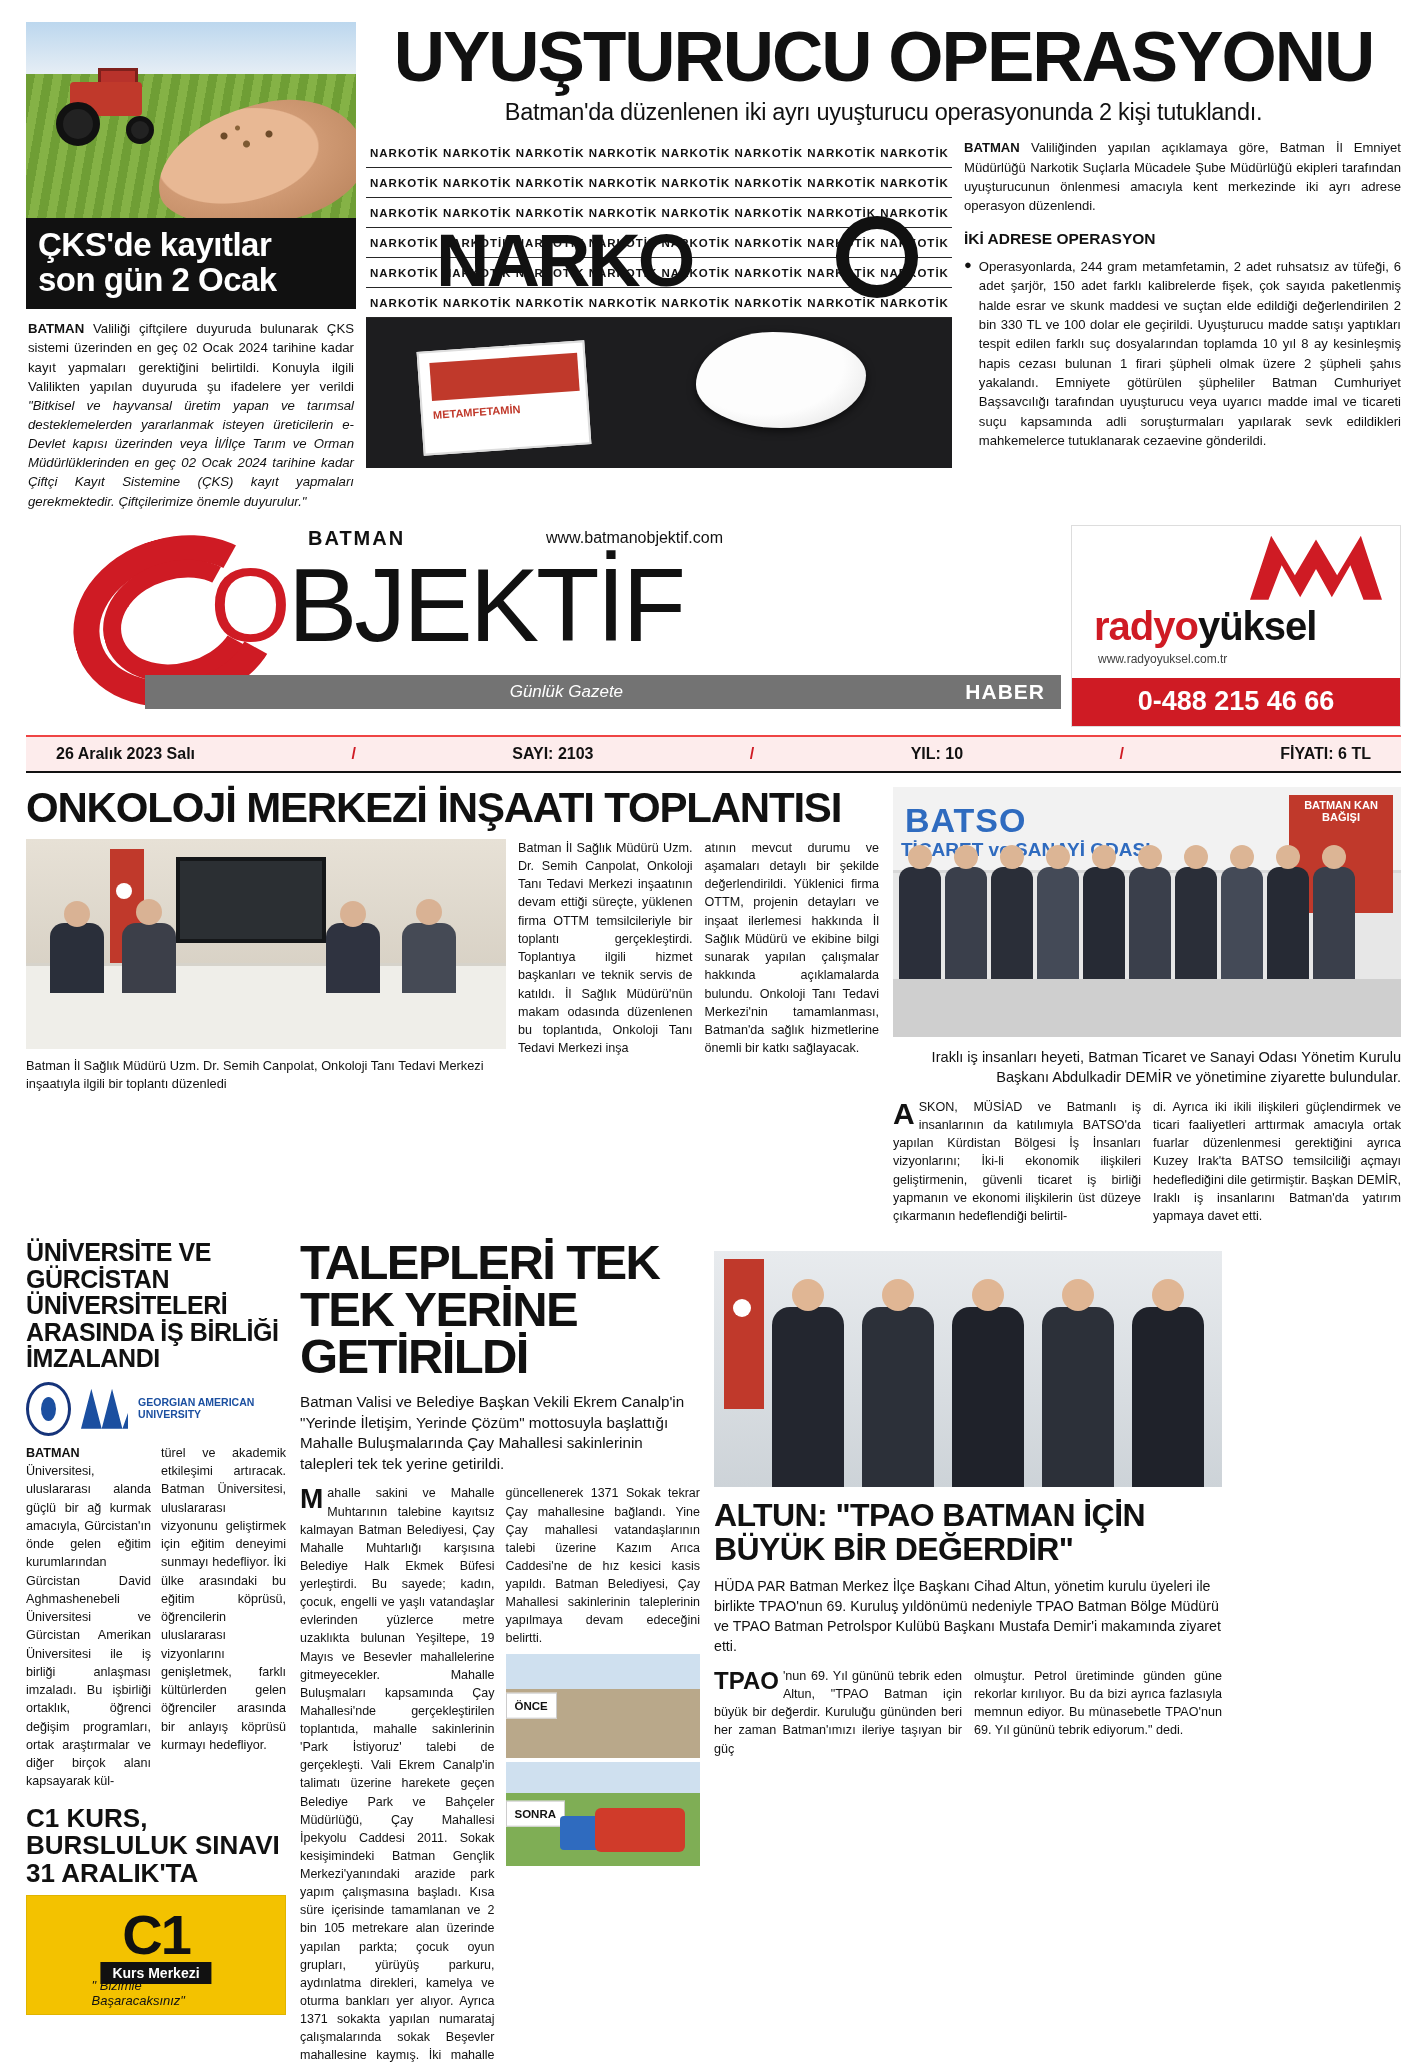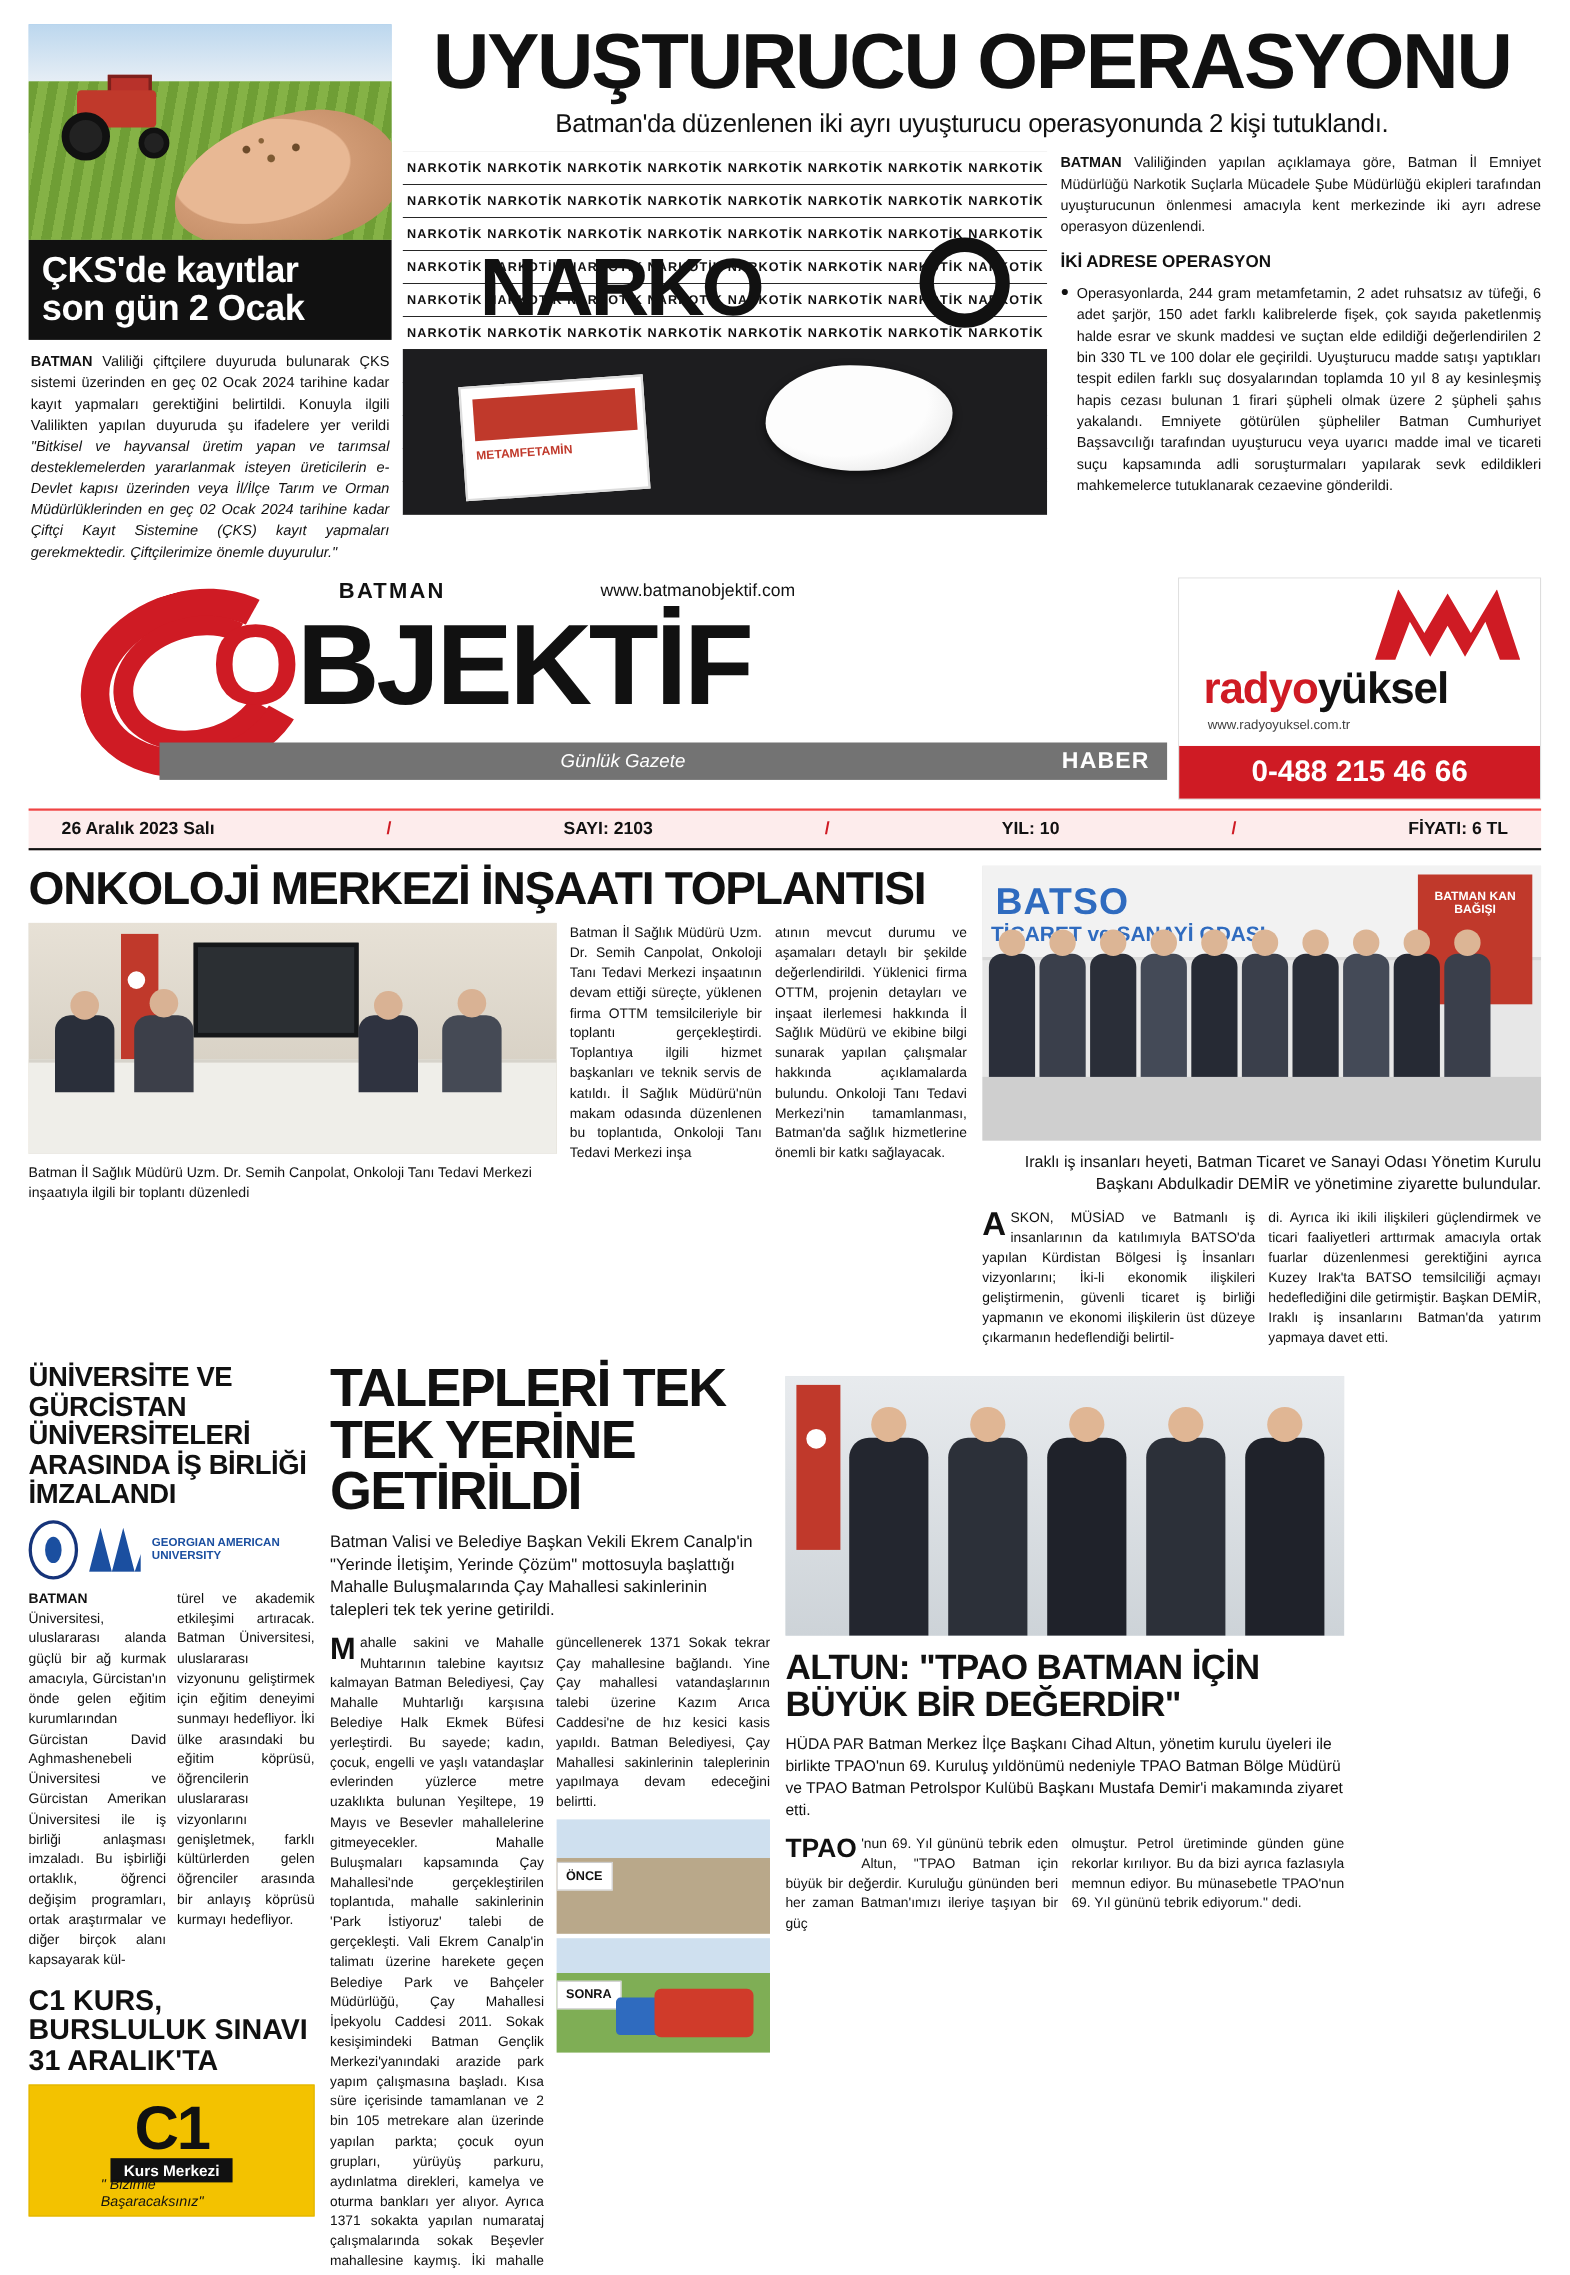--- a/index.html
+++ b/index.html
@@ -118,21 +118,21 @@
     position:absolute; left:46px; top:12px; width:210px; height:168px;
     border:26px solid #cf1b24; border-radius:50%;
     border-right-color:transparent; transform: rotate(-16deg);
   }
   .logobox .swoosh2 {
     position:absolute; left:76px; top:36px; width:152px; height:120px;
     border:18px solid #cf1b24; border-radius:50%;
     border-right-color:transparent; transform: rotate(-16deg);
   }
   .logobox .wordmark {
-    position:absolute; left:166px; top:28px; font-size:104px; font-weight:bold; letter-spacing:-3px;
+    position:absolute; left:184px; top:28px; font-size:104px; font-weight:normal; letter-spacing:-3px;
     color:#111; line-height:1;
   }
   .logobox .wordmark .o { color:#cf1b24; }
   .logobox .batman { position:absolute; left:282px; top:2px; font-size:20px; font-weight:bold; letter-spacing:2px;}
   .logobox .site { position:absolute; left:520px; top:4px; font-size:16px; }
   .logobox .blackbar {
     position:absolute; left:119px; right:0; top:150px; height:34px; background:#737373;
   }
   .logobox .blackbar .gz { position:absolute; left:46%; top:7px; transform:translateX(-50%); color:#fff; font-size:17px; font-style:italic;}
   .logobox .blackbar .hb { position:absolute; right:16px; top:5px; color:#fff; font-size:21px; font-weight:bold; letter-spacing:1px;}
@@ -186,21 +186,21 @@
   .onkotext { flex:1 1 auto; display:flex; gap:12px; font-size:12.6px; line-height:1.45; text-align:justify; }
   .onkotext .c { flex:1 1 0; }
 
   .batsoimg {
     width:100%; height:250px; position:relative; overflow:hidden; background:#e7e7e7;
   }
   .batsoimg .topband { position:absolute; left:0; right:0; top:0; height:86px; background:#f2f2f2; border-bottom:3px solid #d8d8d8;}
   .batsoimg .sign { position:absolute; left:12px; top:14px; font-size:34px; font-weight:bold; color:#2f6bbf; letter-spacing:1px;}
   .batsoimg .sign2 { position:absolute; left:8px; top:52px; font-size:19px; font-weight:bold; color:#2f6bbf;}
   .batsoimg .redpanel { position:absolute; right:8px; top:8px; width:104px; height:118px; background:#c0392b; }
-  .batsoimg .redpanel .t { color:#fff; font-size:11px; text-align:center; padding-top:14px; font-weight:bold;}
+  .batsoimg .redpanel .t { color:#fff; font-size:11px; text-align:center; padding-top:4px; font-weight:bold;}
   .batsoimg .floor { position:absolute; left:0; right:0; bottom:0; height:58px; background:#cfcfcf;}
   .batsoimg .crowd { position:absolute; left:0; right:0; bottom:54px; height:126px; }
   .batsoimg .person { position:absolute; bottom:0; width:42px; height:116px; background:#2b2f3a; border-radius:12px 12px 0 0;}
   .batsoimg .person i { position:absolute; left:9px; top:-22px; width:24px; height:24px; border-radius:50%; background:#dcb595; display:block;}
 
   .batsohead { font-size:27.5px; font-weight:bold; line-height:1.08; margin-top:10px; letter-spacing:-0.6px;}
   .batsosub { font-size:14.6px; margin-top:10px; line-height:1.4;text-align:right; }
   .batsobody { display:flex; gap:12px; margin-top:10px; font-size:12.6px; line-height:1.45; text-align:justify;}
   .batsobody .c { flex:1 1 0; }
 

